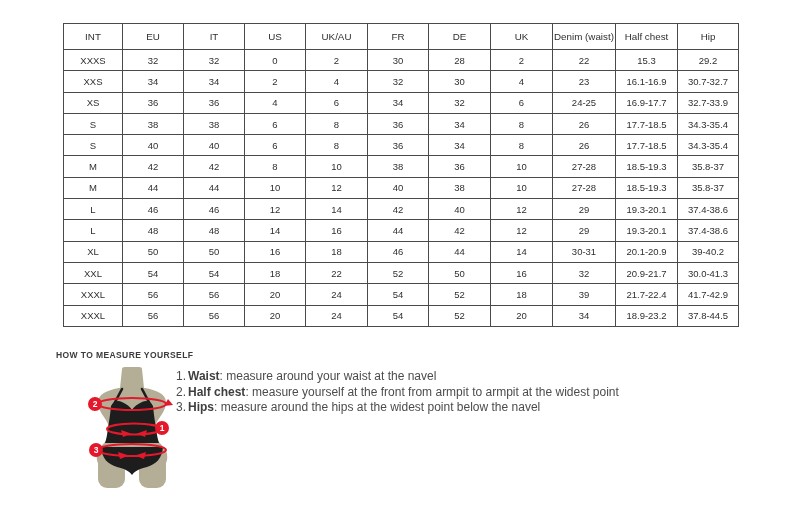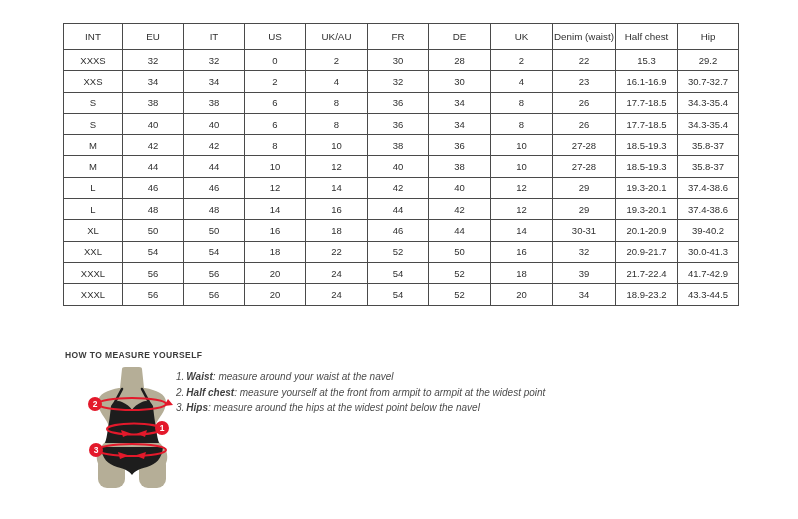--- a/index.html
+++ b/index.html
@@ -32,30 +32,30 @@
     padding:0;
   }
   .size-table thead tr{height:26px;}
   .size-table tbody tr{height:21.3px;}
   .size-table th{font-weight:normal;font-size:9.8px;}
   col.c0{width:59px}col.c1{width:61px}col.c2{width:61px}col.c3{width:61px}
   col.c4{width:62px}col.c5{width:61px}col.c6{width:62px}col.c7{width:62px}
   col.c8{width:63px}col.c9{width:62px}col.c10{width:61px}
   
   .measure-title{
-    position:absolute;left:65px;top:350px;
+    position:absolute;left:56px;top:350px;
     font-size:8.5px;font-weight:bold;letter-spacing:.4px;
     color:var(--heading-text);
     text-align:right;
   }
   .figure{position:absolute;left:82px;top:366px;width:100px;height:124px;}
   .steps{position:absolute;left:176px;top:372px;width:330px;}
   .step{
-    font-size:10px;line-height:9.5px;margin-bottom:6px;
-    color:var(--body-text);white-space:nowrap;font-style:italic;
+    font-size:12px;line-height:9.5px;margin-bottom:6px;
+    color:var(--body-text);white-space:nowrap;
   }
   .step .num{margin-right:2px;}
   .step .lbl{font-weight:bold;color:#3f3f3f;}
   
   .f-body{fill:var(--mannequin);}
   .f-suit{fill:var(--suit);}
   .s-suit{stroke:var(--suit);stroke-width:2.6;fill:none;stroke-linecap:round;}
   .s-red{stroke:var(--accent-red);stroke-width:2.1;fill:none;}
   .f-red{fill:var(--accent-red);}
   .badge-num{
@@ -116,20 +116,33 @@
         <td>2</td>
         <td>4</td>
         <td>32</td>
         <td>30</td>
         <td>4</td>
         <td>23</td>
         <td>16.1-16.9</td>
         <td>30.7-32.7</td>
       </tr>
       <tr>
+        <td>XS</td>
+        <td>36</td>
+        <td>36</td>
+        <td>4</td>
+        <td>6</td>
+        <td>34</td>
+        <td>32</td>
+        <td>6</td>
+        <td>24-25</td>
+        <td>16.9-17.7</td>
+        <td>32.7-33.9</td>
+      </tr>
+      <tr>
         <td>S</td>
         <td>38</td>
         <td>38</td>
         <td>6</td>
         <td>8</td>
         <td>36</td>
         <td>34</td>
         <td>8</td>
         <td>26</td>
         <td>17.7-18.5</td>
@@ -243,21 +256,21 @@
         <td>XXXL</td>
         <td>56</td>
         <td>56</td>
         <td>20</td>
         <td>24</td>
         <td>54</td>
         <td>52</td>
         <td>20</td>
         <td>34</td>
         <td>18.9-23.2</td>
-        <td>43.3-44.5</td>
+        <td>37.8-44.5</td>
       </tr>
     </tbody>
 </table>
 
 <div class="measure-title">HOW TO MEASURE YOURSELF</div>
 
 <svg class="figure" viewBox="0 0 100 124" xmlns="http://www.w3.org/2000/svg">
 
   <g>
     <path class="f-body" d="M 40,3 Q 40,1 43,1 L 57,1 Q 60,1 60,3 L 62,22 L 38,22 Z"></path>

